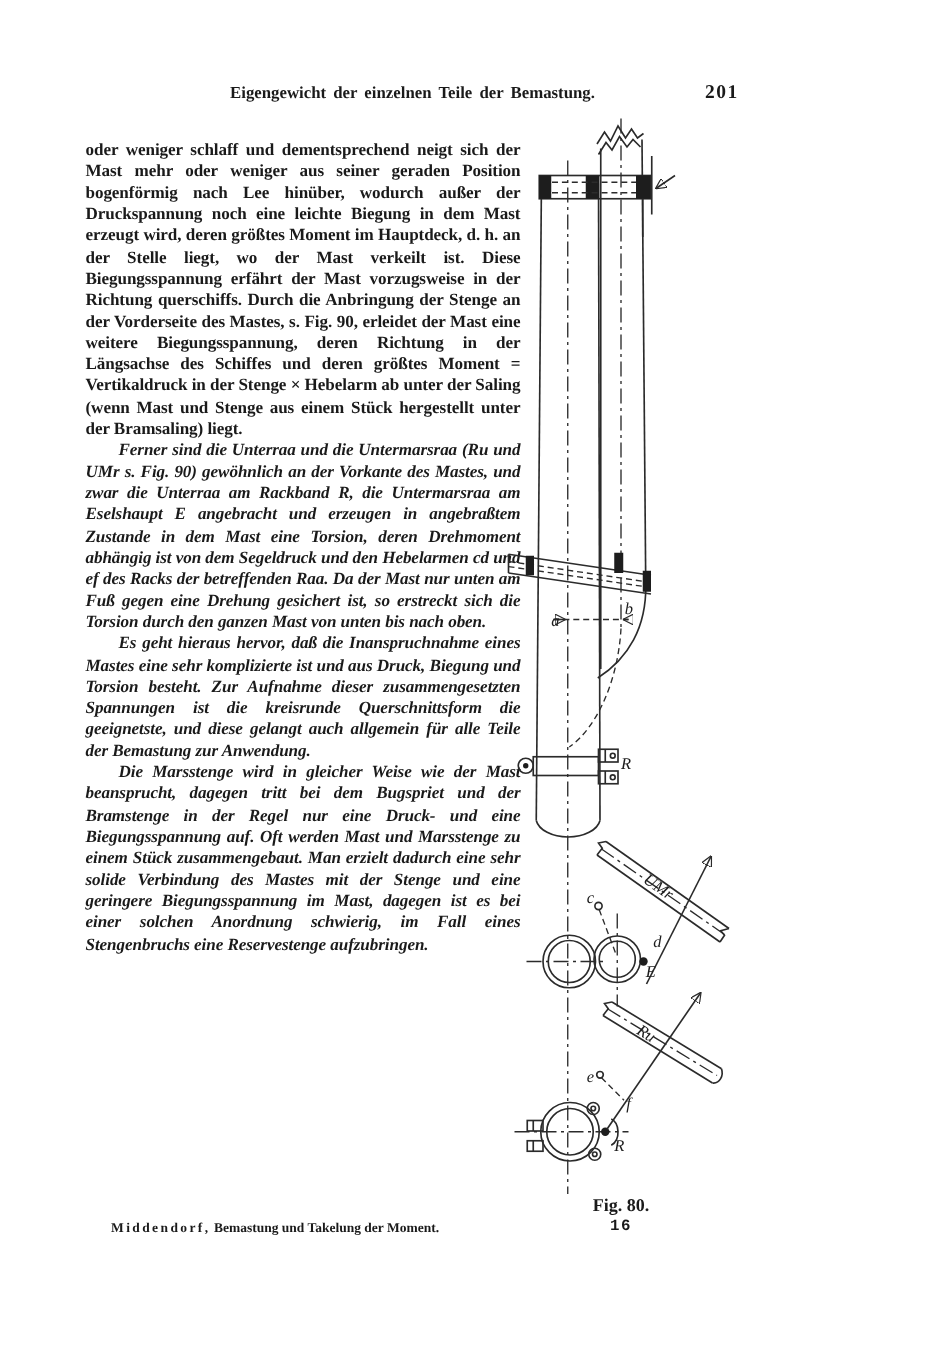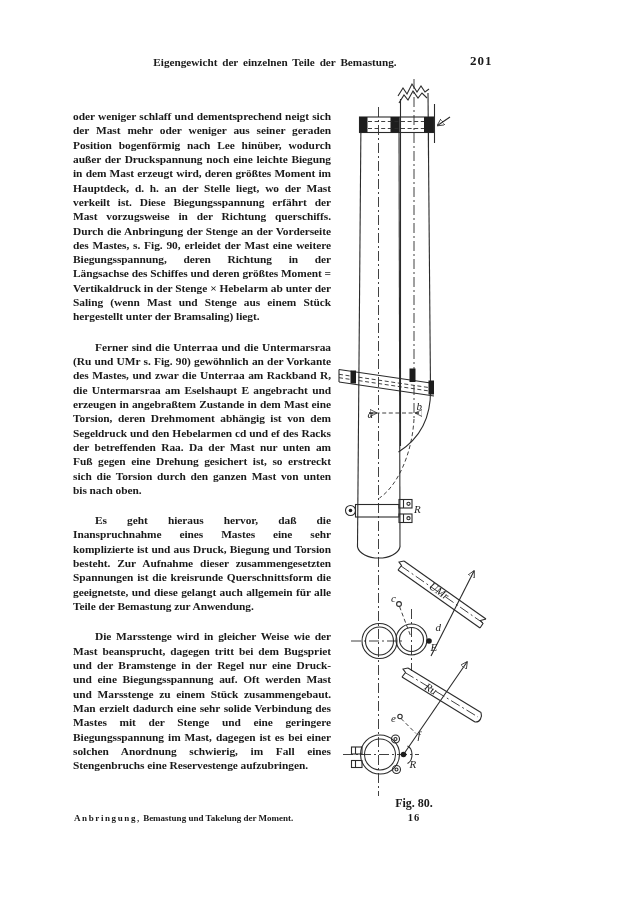--- a/index.html
+++ b/index.html
@@ -15,29 +15,29 @@
   }
   .page-num{
     position:absolute;left:470px;top:53px;font-size:13px;font-weight:700;letter-spacing:1px;
   }
   .text-col{
     position:absolute;left:57px;top:93px;width:290px;
     font-size:11.4px;line-height:14.32px;font-weight:700;
     text-align:justify;letter-spacing:-0.05px;
     hyphens:auto;-webkit-hyphens:auto;
   }
-  .text-col p{margin:16px;}
-  .text-col p.ind{text-indent:22px;}
+  .text-col p{margin:0;}
+  .text-col p.ind{text-indent:22px;font-style:italic;}
   .fig-caption{
     position:absolute;left:384px;top:796px;width:60px;text-align:center;
     font-size:12px;font-weight:700;
   }
   .signature-num{
     position:absolute;left:399px;top:812px;width:30px;text-align:center;
-    font-size:10.5px;font-weight:700;letter-spacing:1px;
+    font-size:10.5px;font-weight:700;letter-spacing:1px;font-family:Liberation Mono, monospace;
   }
   .footer-line{
     position:absolute;left:74px;top:813px;font-size:9px;font-weight:700;white-space:nowrap;
   }
   .footer-line .author{letter-spacing:1.6px;}
   .figure-svg{position:absolute;left:330px;top:72px;}
   .figure-svg line,.figure-svg path,.figure-svg rect,.figure-svg circle,.figure-svg polyline{
     stroke:#2b2b2b;stroke-width:1.1;fill:none;
   }
   .figure-svg .fill{fill:#1d1d1d;stroke:none;}
@@ -178,20 +178,20 @@
     <text x="417.5" y="739">f</text>
     <text x="409.5" y="767.5">R</text>
     <text transform="translate(429,692) rotate(31)" text-anchor="middle">Ru</text>
   </g>
 </svg>
 
 <div class="fig-caption">Fig. 80.</div>
 <div class="signature-num">16</div>
 
 <div class="footer-line">
-  <span class="author">Anbringung,</span>
+  <span class="author">Middendorf,</span>
   <span>Bemastung und Takelung der Moment.</span>
 </div>
 
 <div class="watermark">
   
   
 </div>
 
 </body></html>

